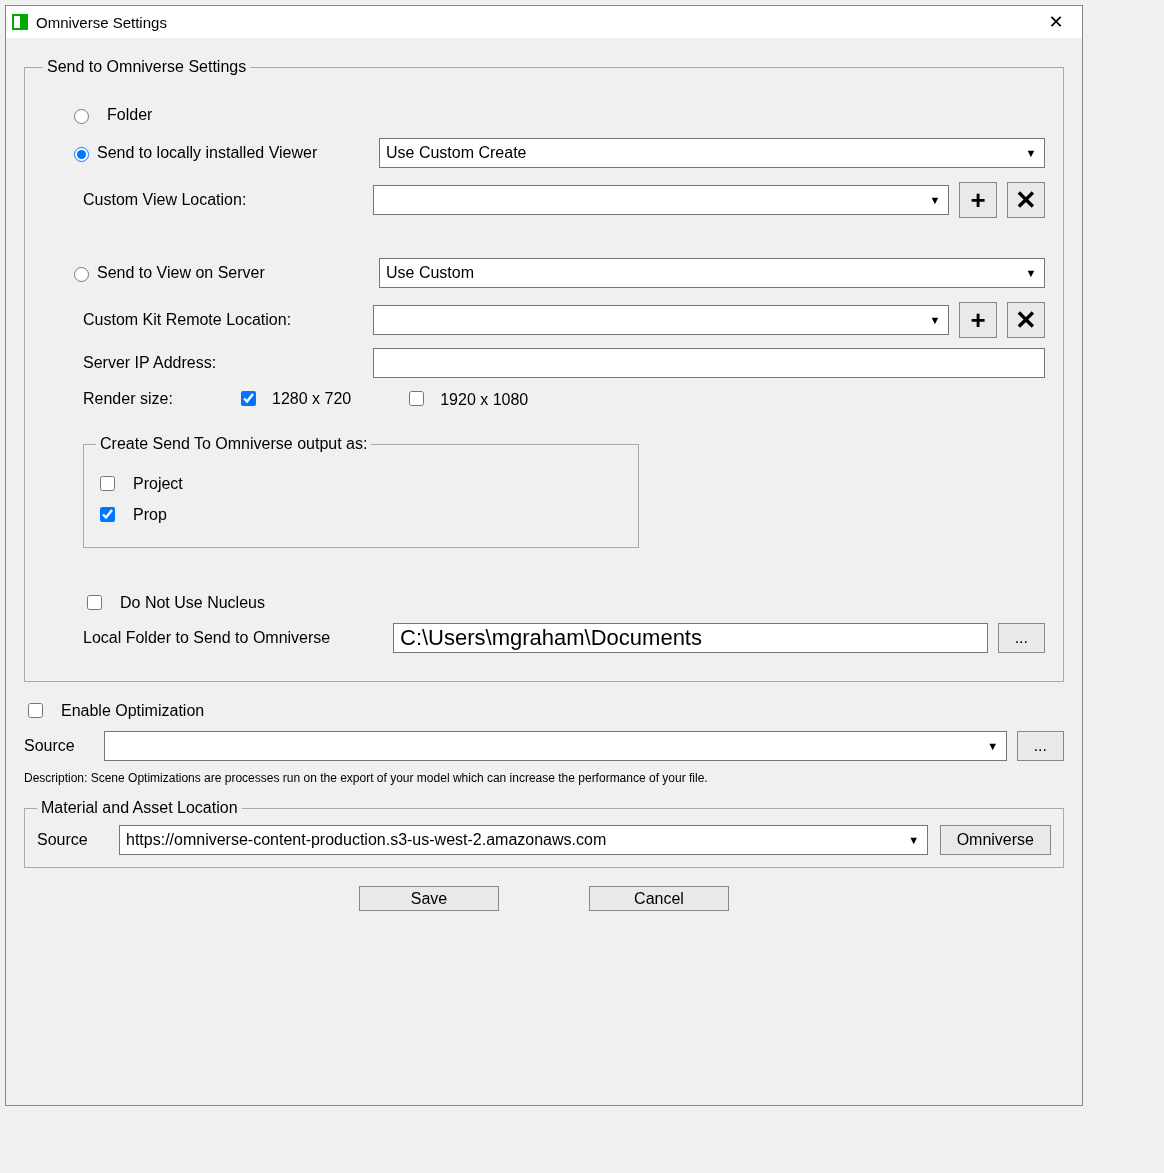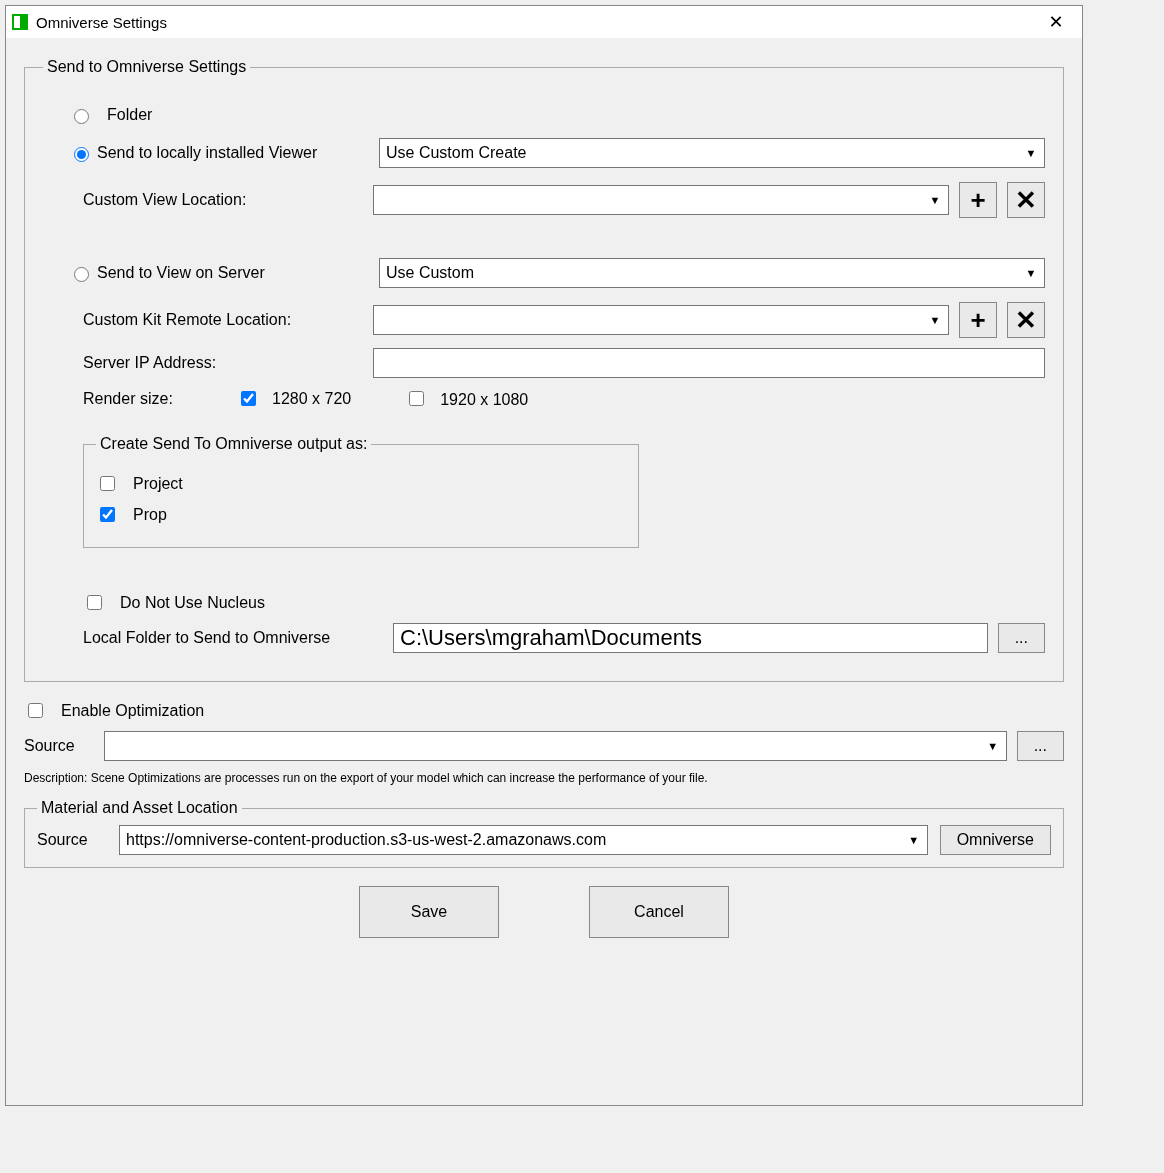--- a/index.html
+++ b/index.html
@@ -72,21 +72,21 @@
     .textinput {
       flex:1; height:30px; border:1px solid #767676; background:#fff;
       padding:2px 6px; font-size:22px; font-family:inherit;
     }
     .iconbtn {
       width:38px;height:36px;border:1px solid #888;background:#e9e9e9;
       display:flex;align-items:center;justify-content:center;
       font-size:26px;font-weight:bold;cursor:pointer;line-height:1;
     }
     .btn {
-      height:52px; min-width:140px; border:1px solid #888; background:#e9e9e9;
+      height:25px; min-width:140px; border:1px solid #888; background:#e9e9e9;
       display:flex;align-items:center;justify-content:center;font-size:16px;
       cursor:pointer; padding:0 16px;
     }
     .btn.small { min-width:auto; height:30px; }
     .footer { display:flex; gap:90px; justify-content:center; margin-top:10px; }
     .col-label { min-width:280px; }
     .spacer-v { height: 16px; }
     .inner-fieldset {
       border:1px solid #aaa; padding:10px 12px 12px 12px; width:556px;
     }

